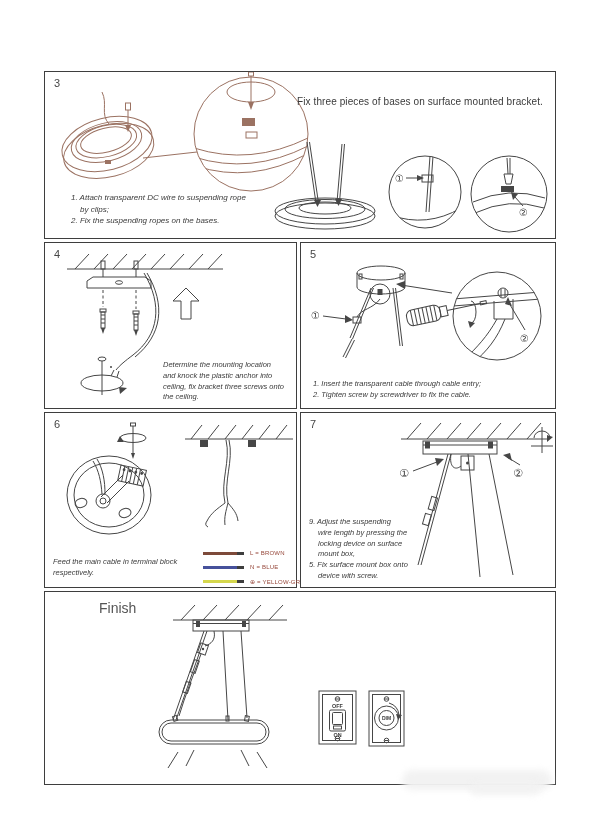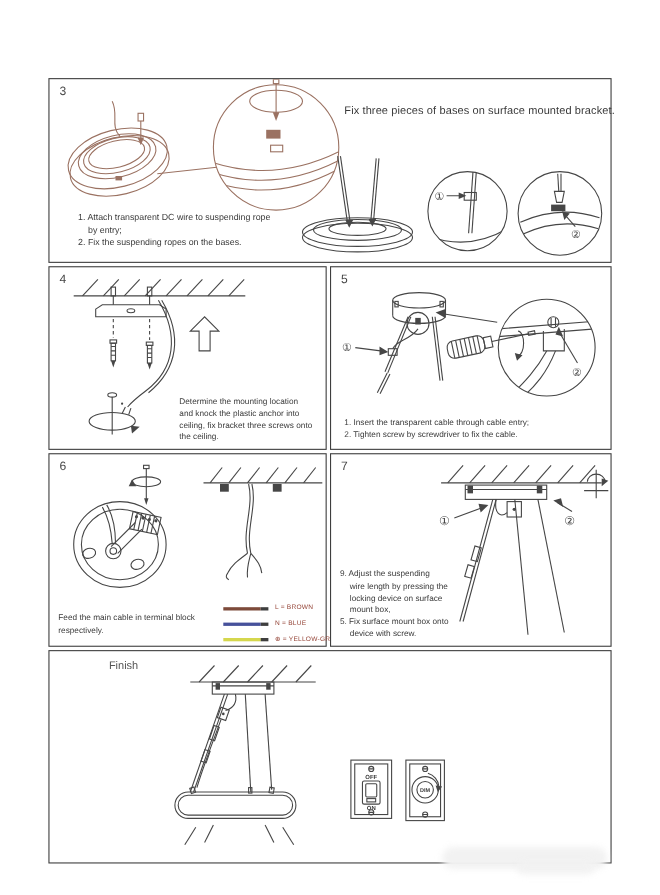--- a/index.html
+++ b/index.html
@@ -8,25 +8,25 @@
     --legendtext:#96473a;
   }
   html,body{margin:0;padding:0;}
   body{
     width:600px;height:814px;position:relative;background:#ffffff;
     font-family:"Liberation Sans","DejaVu Sans",sans-serif;color:#3d3d3d;
     overflow:hidden;
   }
   .panel{position:absolute;border:1.5px solid #3e3e3e;background:#fff;box-sizing:border-box;}
   .num{position:absolute;left:9px;top:5px;font-size:11px;color:var(--line);}
-  .cap{position:absolute;font-size:10px;color:#3a3a3a;letter-spacing:.1px;white-space:nowrap;margin-left:16px;}
-  .note{position:absolute;font-size:7.5px;line-height:10.8px;color:#3a3a3a;}
+  .cap{position:absolute;font-size:10px;color:#3a3a3a;letter-spacing:.1px;white-space:nowrap;}
+  .note{position:absolute;font-size:7.5px;line-height:10.8px;color:#3a3a3a;font-style:italic;}
   .note.f8{font-size:8px;line-height:11.5px;}
   .note .ind{padding-left:9px;}
-  .finlbl{position:absolute;left:10px;top:8px;font-size:10px;color:#555;padding-left:44px;}
+  .finlbl{position:absolute;left:10px;top:8px;font-size:14px;color:#555;padding-left:44px;}
   svg.art{position:absolute;left:0;top:0;}
   svg text{font-family:"Liberation Sans","DejaVu Sans",sans-serif;}
   .ln{stroke:var(--line);fill:none;stroke-width:1;}
   .lnf{fill:var(--line);stroke:none;}
   .sp{stroke:var(--sepia);fill:none;stroke-width:1;}
   .spf{fill:var(--sepia);stroke:none;}
   .dash{stroke-dasharray:3,2.5;}
   .lrow{position:absolute;height:12px;display:flex;align-items:center;}
   .lline{width:34px;height:3px;position:relative;display:inline-block;background:#888;}
   .ltip{position:absolute;right:-7px;top:0;width:7px;height:3px;background:#3e3e3e;}
@@ -117,21 +117,21 @@
       </g>
       <line class="ln" x1="478" y1="134" x2="470" y2="125"></line>
       <polygon class="lnf" points="466,120 473,122 468,128"></polygon>
       <text x="474" y="144" font-size="10" style="fill:var(--line)">②</text>
     </g>
   </svg>
 
   <div class="cap" style="left:252px;top:24px;">Fix three pieces of bases on surface mounted bracket.</div>
   <div class="note f8" style="left:26px;top:120px;">
     <div>1. Attach transparent DC wire to suspending rope</div>
-    <div class="ind">by entry;</div>
+    <div class="ind">by clips;</div>
     <div>2. Fix the suspending ropes on the bases.</div>
   </div>
 </div>
 
 <div class="panel" style="left:44px;top:242px;width:253px;height:167px;">
   <div class="num">4</div>
 
   <svg class="art" width="250" height="164" viewBox="0 0 250 164">
     <g>
       <line class="ln" x1="22" y1="26" x2="178" y2="26"></line>

